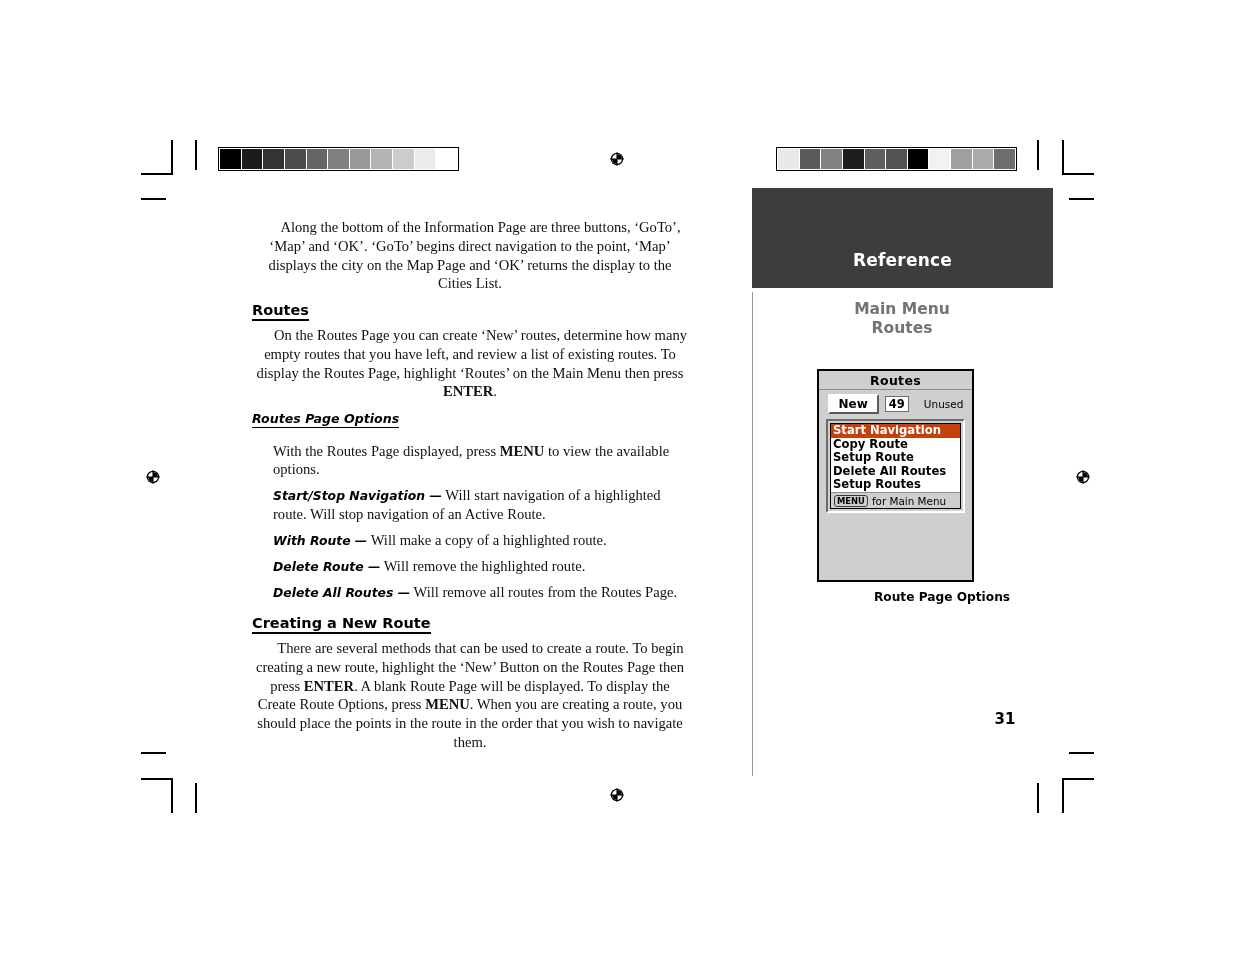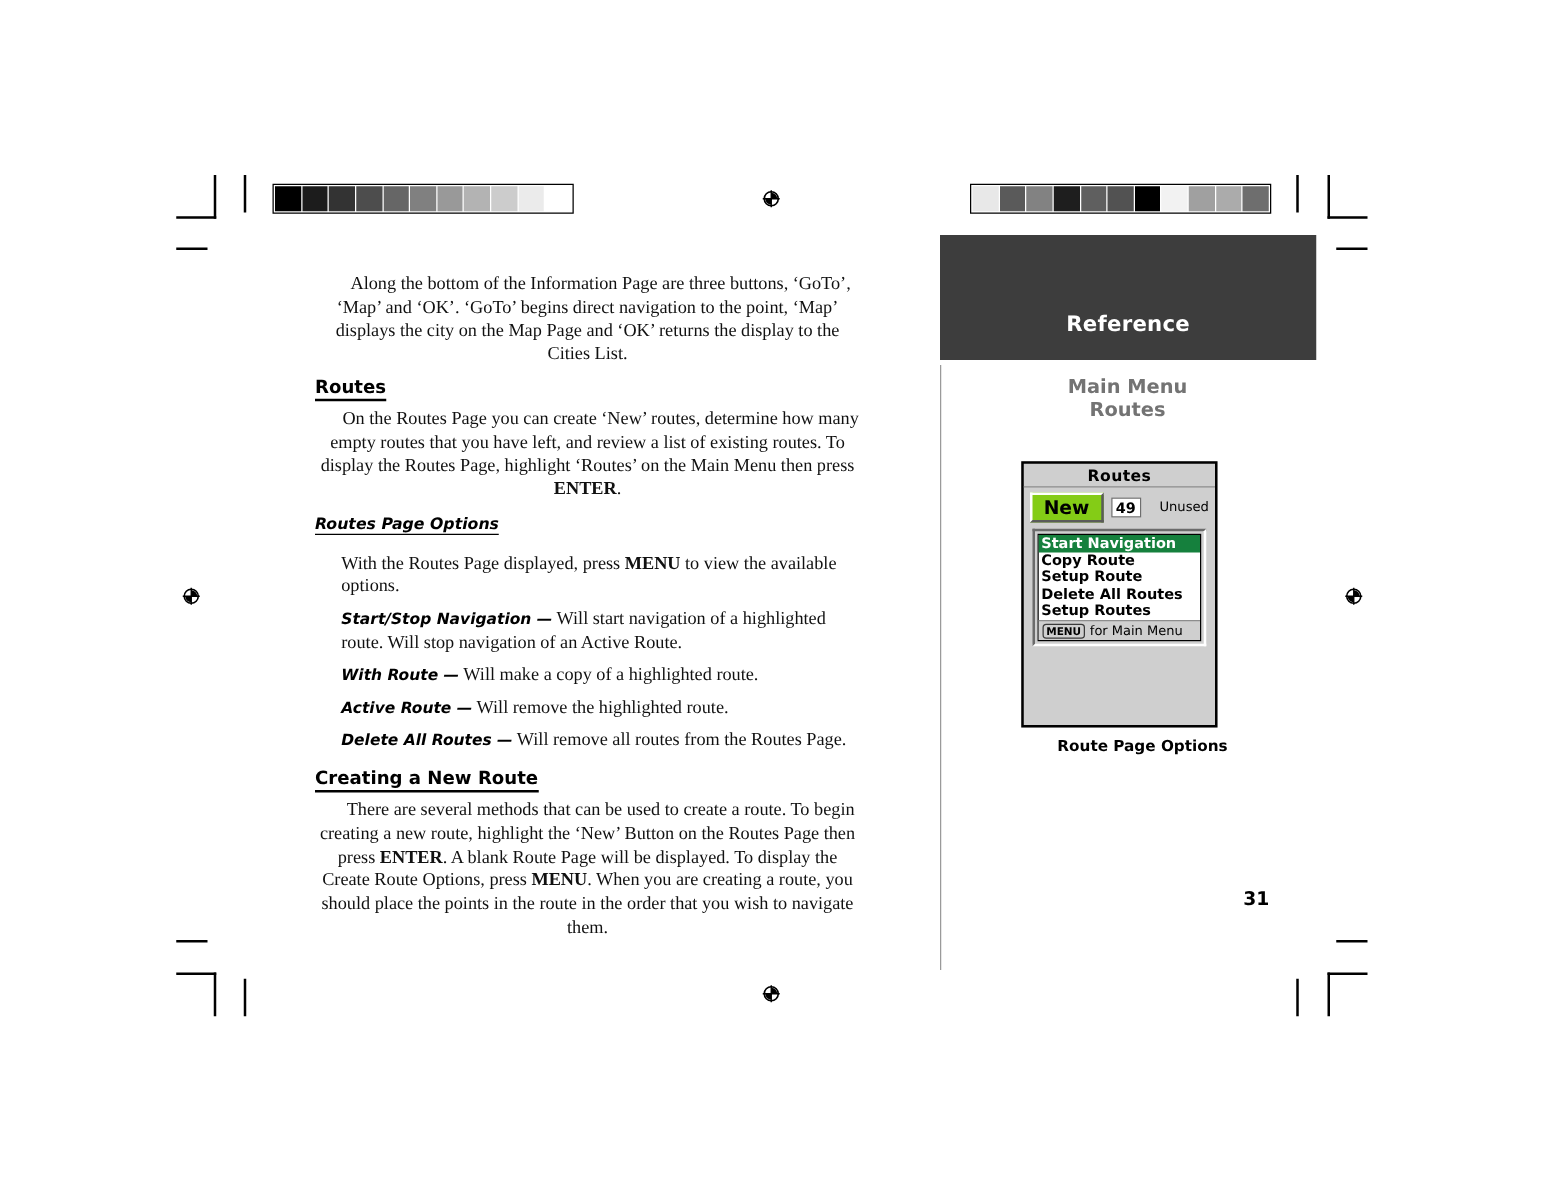--- a/index.html
+++ b/index.html
@@ -128,21 +128,21 @@
     width: 280px;
     text-align: center;
     font-family: "DejaVu Sans", sans-serif;
     font-weight: bold;
     font-size: 15.5px;
     line-height: 1.24;
     color: #737373;
   }
   .fig-caption {
     position: absolute;
-    left: 774px;
+    left: 802px;
     top: 590px;
     width: 280px;
     text-align: center;
     font-family: "DejaVu Sans", sans-serif;
     font-weight: bold;
     font-size: 12.2px;
     color: #000;
   }
   .pagenum {
     position: absolute;
@@ -178,27 +178,27 @@
     border-bottom: 1px solid #8d8d8d;
   }
   .gps-toprow {
     display: flex;
     align-items: center;
     justify-content: center;
     gap: 6px;
     padding: 4px 5px 4px 5px;
   }
   .gps-btn {
-    background: #84cc16;
+    background: #ffffff;
     border-top: 2px solid #ffffff;
     border-left: 2px solid #ffffff;
     border-right: 2px solid #5a5a5a;
     border-bottom: 2px solid #5a5a5a;
     font-weight: bold;
-    font-size: 15px;
+    font-size: 12px;
     padding: 1px 9px;
     color: #000;
   }
   .gps-unused {
     display: flex;
     align-items: center;
     gap: 15px;
     text-align: right;
   }
   .gps-num {
@@ -229,21 +229,21 @@
   }
   .gps-item {
     font-weight: bold;
     font-size: 11.6px;
     line-height: 1.17;
     color: #000;
     padding: 0 2px;
     white-space: nowrap;
   }
   .gps-item.sel {
-    background: #15803d;
+    background: #c2410c;
     color: #ffffff;
   }
   .gps-foot {
     display: flex;
     align-items: center;
     gap: 4px;
     padding: 2px 3px 1px 3px;
     background: #cfcfcf;
     border-top: 1px solid #8d8d8d;
   }
@@ -359,21 +359,21 @@
     <span class="h-sub">Routes Page Options</span>
   </div>
 
   <div class="optblock">
     <p class="opt"><span>With the Routes Page displayed, press </span><b>MENU</b><span> to view the available options.</span></p>
 
     <p class="opt"><span class="term">Start/Stop Navigation —</span> <span>Will start navigation of a highlighted route.  Will stop navigation of an Active Route.</span></p>
 
     <p class="opt"><span class="term">With Route —</span> <span>Will make a copy of a highlighted route.</span></p>
 
-    <p class="opt"><span class="term">Active Route —</span> <span>Will remove the highlighted route.</span></p>
+    <p class="opt"><span class="term">Delete Route —</span> <span>Will remove the highlighted route.</span></p>
 
     <p class="opt"><span class="term">Delete All Routes —</span> <span>Will remove all routes from the Routes Page.</span></p>
   </div>
 
   <div>
     <span class="h-sec">Creating a New Route</span>
   </div>
 
   <p class="para indent"><span>There are several methods that can be used to create a route. To begin creating a new route, highlight the ‘New’ Button on the Routes Page then press </span><b>ENTER</b><span>. A blank Route Page will be displayed.  To display the Create Route Options, press </span><b>MENU</b><span>.  When you are creating a route, you should place the points in the route in the order that you wish to navigate them.</span></p>
 

